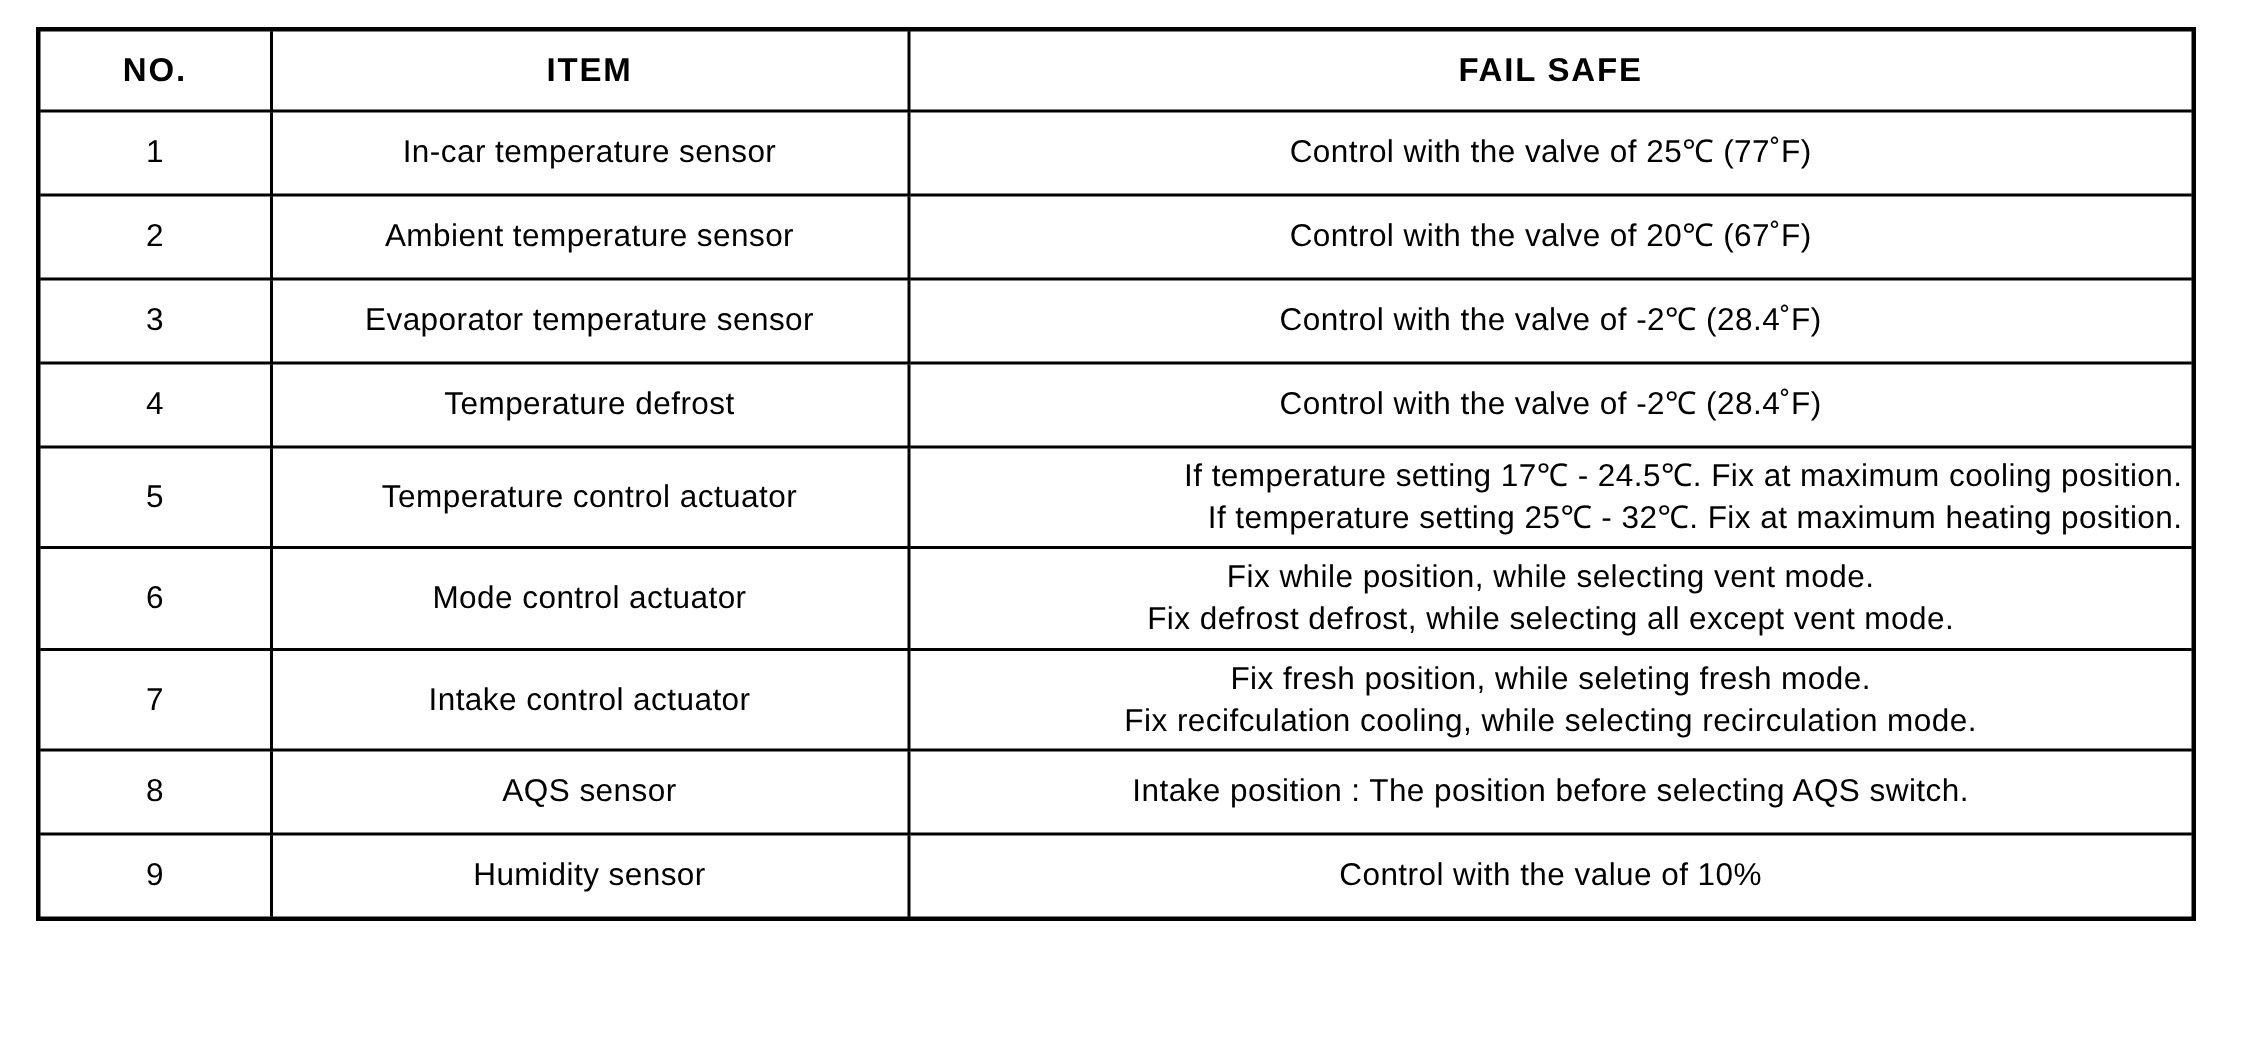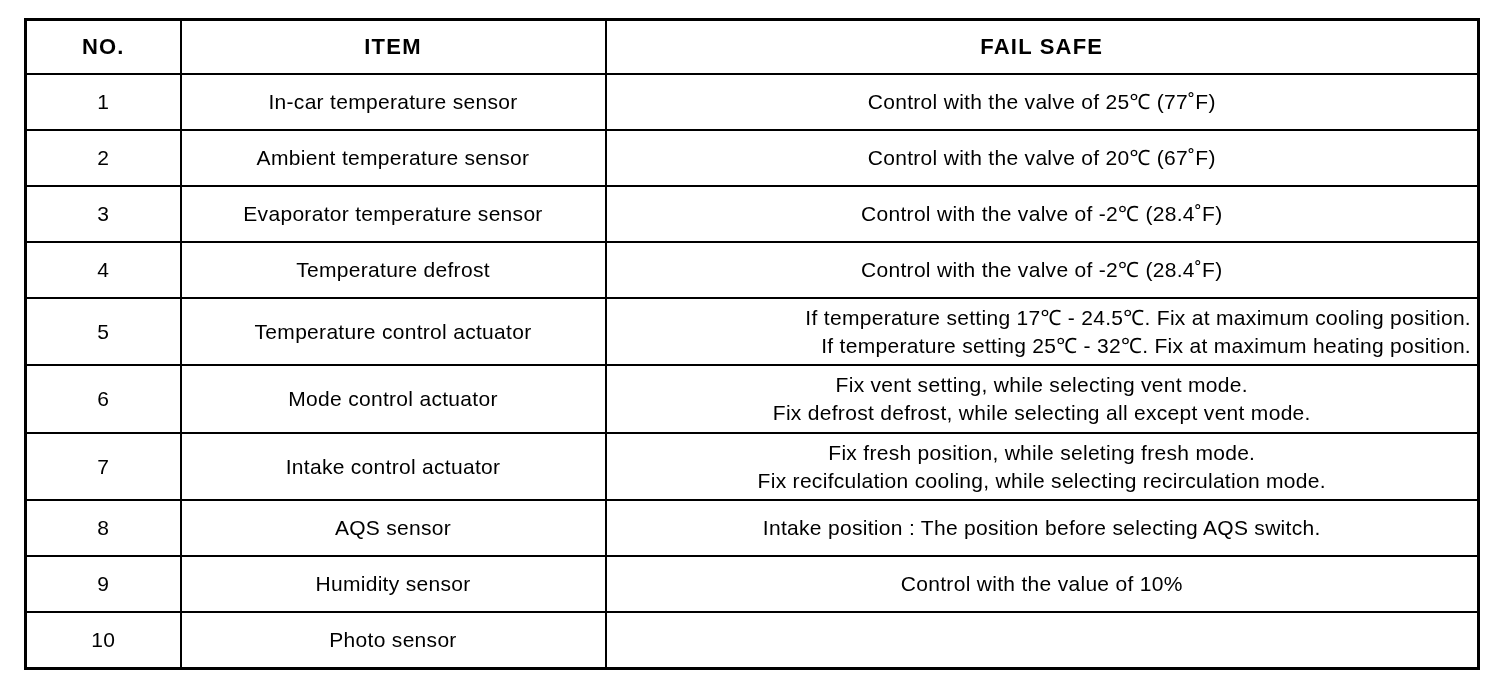--- a/index.html
+++ b/index.html
@@ -12,21 +12,21 @@
     height: 692px;
     font-family: "Liberation Sans", sans-serif;
     color: #000000;
     overflow: hidden;
   }
   .sheet {
     position: relative;
     width: 1504px;
     height: 692px;
     box-sizing: border-box;
-    padding: 18px 24px 18px 24px;
+    padding: 18px 40px 18px 24px;
   }
   table.failsafe {
     width: 100%;
     border-collapse: collapse;
     table-layout: fixed;
     border: 3px solid #000;
   }
   table.failsafe col.c-no    { width: 155px; }
   table.failsafe col.c-item  { width: 425px; }
   table.failsafe col.c-fail  { width: auto; }
@@ -135,21 +135,21 @@
               <span class="ln">If temperature setting 17℃ - 24.5℃. Fix at maximum cooling position.</span>
               <span class="ln">If temperature setting 25℃ - 32℃. Fix at maximum heating position.</span>
             </span>
           </td>
         </tr>
         <tr class="tall">
           <td class="num">6</td>
           <td class="item">Mode control actuator</td>
           <td>
             <span class="cell-lines">
-              <span class="ln">Fix vent setting, while selecting vent mode.</span>
+              <span class="ln">Fix while position, while selecting vent mode.</span>
               <span class="ln">Fix defrost defrost, while selecting all except vent mode.</span>
             </span>
           </td>
         </tr>
         <tr class="tall">
           <td class="num">7</td>
           <td class="item">Intake control actuator</td>
           <td>
             <span class="cell-lines">
               <span class="ln">Fix fresh position, while seleting fresh mode.</span>
@@ -168,24 +168,15 @@
         </tr>
         <tr>
           <td class="num">9</td>
           <td class="item">Humidity sensor</td>
           <td>
             <span class="cell-lines">
               <span class="ln">Control with the value of 10%</span>
             </span>
           </td>
         </tr>
-        <tr>
-          <td class="num">10</td>
-          <td class="item">Photo sensor</td>
-          <td>
-            <span class="cell-lines">
-              <span class="ln">&nbsp;</span>
-            </span>
-          </td>
-        </tr>
       </tbody>
   </table>
 </div>
 
 </body></html>

